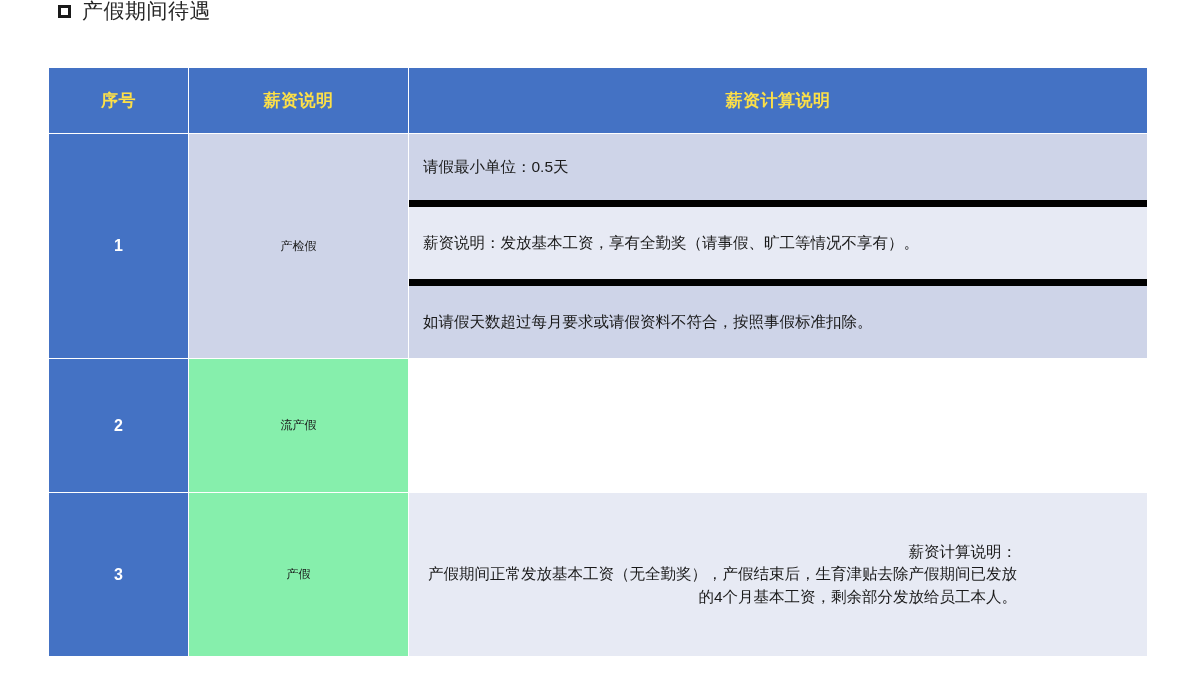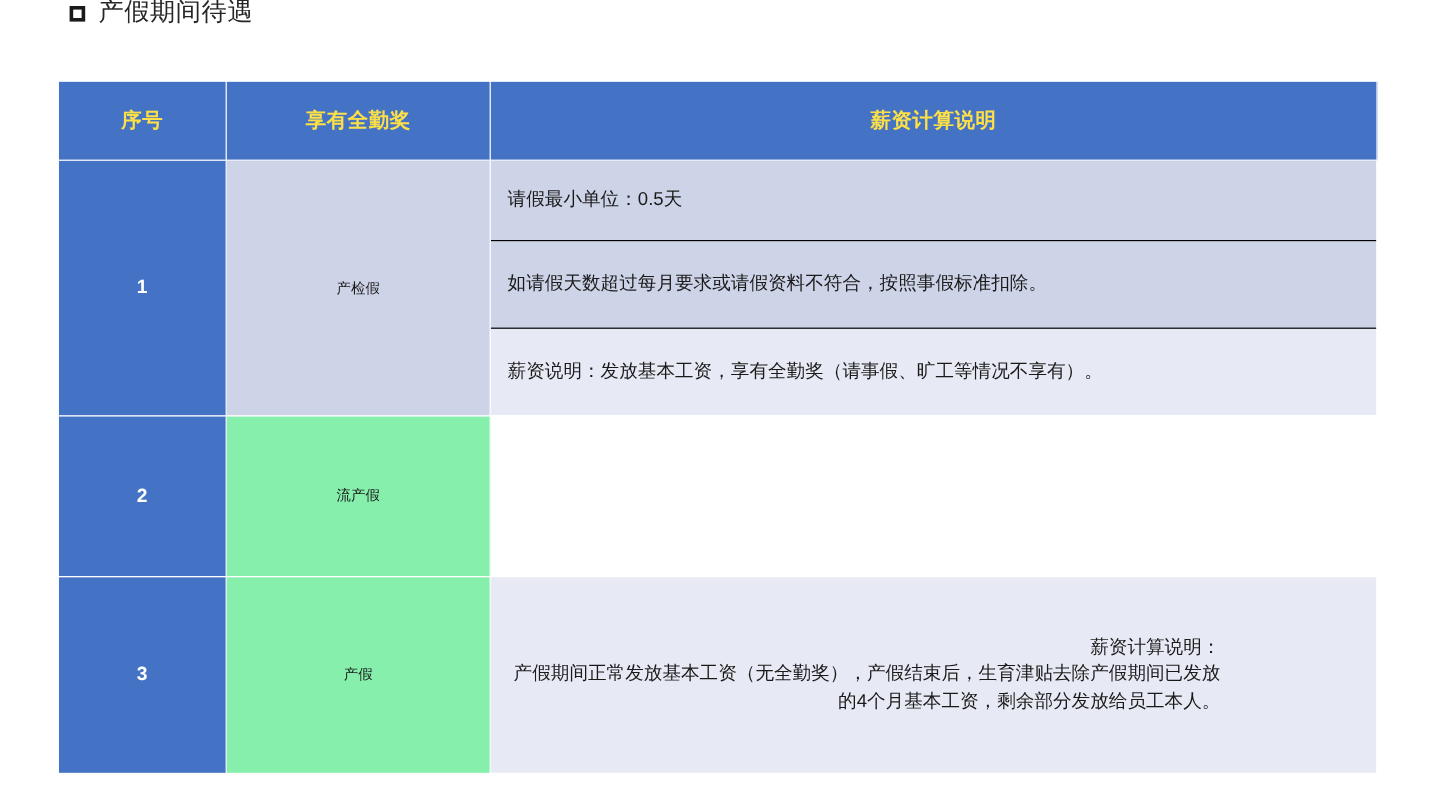--- a/index.html
+++ b/index.html
@@ -98,21 +98,21 @@
 
   
   .desc-tbl {
     width: 100%;
     border-collapse: collapse;
     table-layout: fixed;
   }
   .desc-tbl td {
     padding: 0 0 0 14px;
     border: none;
-    border-bottom: 1px solid #000000;
+    border-bottom: 7px solid #000000;
     font-size: 15.5px;
     color: #1A1A1A;
     line-height: 1.45;
     vertical-align: middle;
   }
   .desc-tbl tr:last-child td { border-bottom: none; }
   .band-dark  { background: #CED4E8; }
   .band-light { background: #E7EAF4; }
 
   .desc-para { white-space: pre-line; text-align: right; }
@@ -132,40 +132,40 @@
 
   <table class="tbl">
     <colgroup>
       <col class="c-w1">
       <col class="c-w2">
       <col>
     </colgroup>
     <thead>
       <tr>
         <th class="hdr-cell">序号</th>
-        <th class="hdr-cell">享有全勤奖</th>
+        <th class="hdr-cell">薪资说明</th>
         <th class="hdr-cell">薪资计算说明</th>
       </tr>
     </thead>
     <tbody>
 
       <tr style="height:210px;">
         <td class="idx-cell">1</td>
         <td class="type-cell type-dark">产检假</td>
         <td style="padding:0;">
           <table class="desc-tbl">
             <tbody>
                 <tr>
                   <td class="band-dark" style="height:66px;">请假最小单位：0.5天</td>
                 </tr>
             <tr>
-                  <td class="band-dark" style="height:72px;">如请假天数超过每月要求或请假资料不符合，按照事假标准扣除。</td>
+                  <td class="band-light" style="height:72px;">薪资说明：发放基本工资，享有全勤奖（请事假、旷工等情况不享有）。</td>
                 </tr>
             <tr>
-                  <td class="band-light" style="height:72px;">薪资说明：发放基本工资，享有全勤奖（请事假、旷工等情况不享有）。</td>
+                  <td class="band-dark" style="height:72px;">如请假天数超过每月要求或请假资料不符合，按照事假标准扣除。</td>
                 </tr>
           </tbody>
             </table>
         </td>
       </tr>
 
       <tr style="height:134px;">
         <td class="idx-cell">2</td>
         <td class="type-cell type-light">流产假</td>
         <td style="padding:0;">

